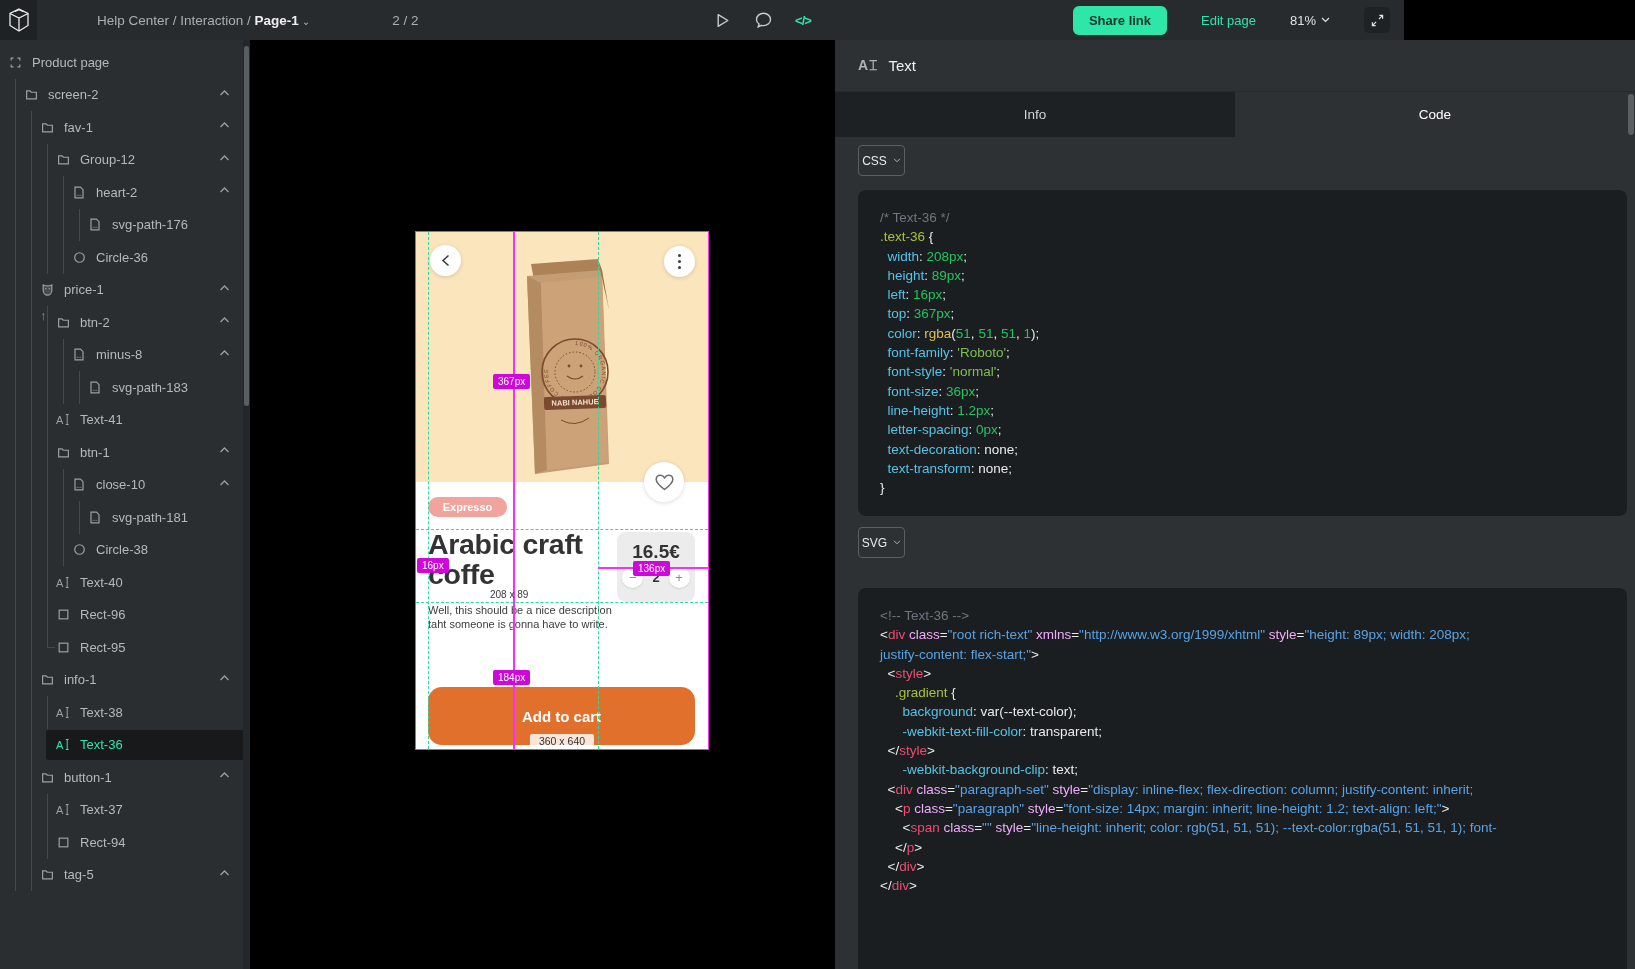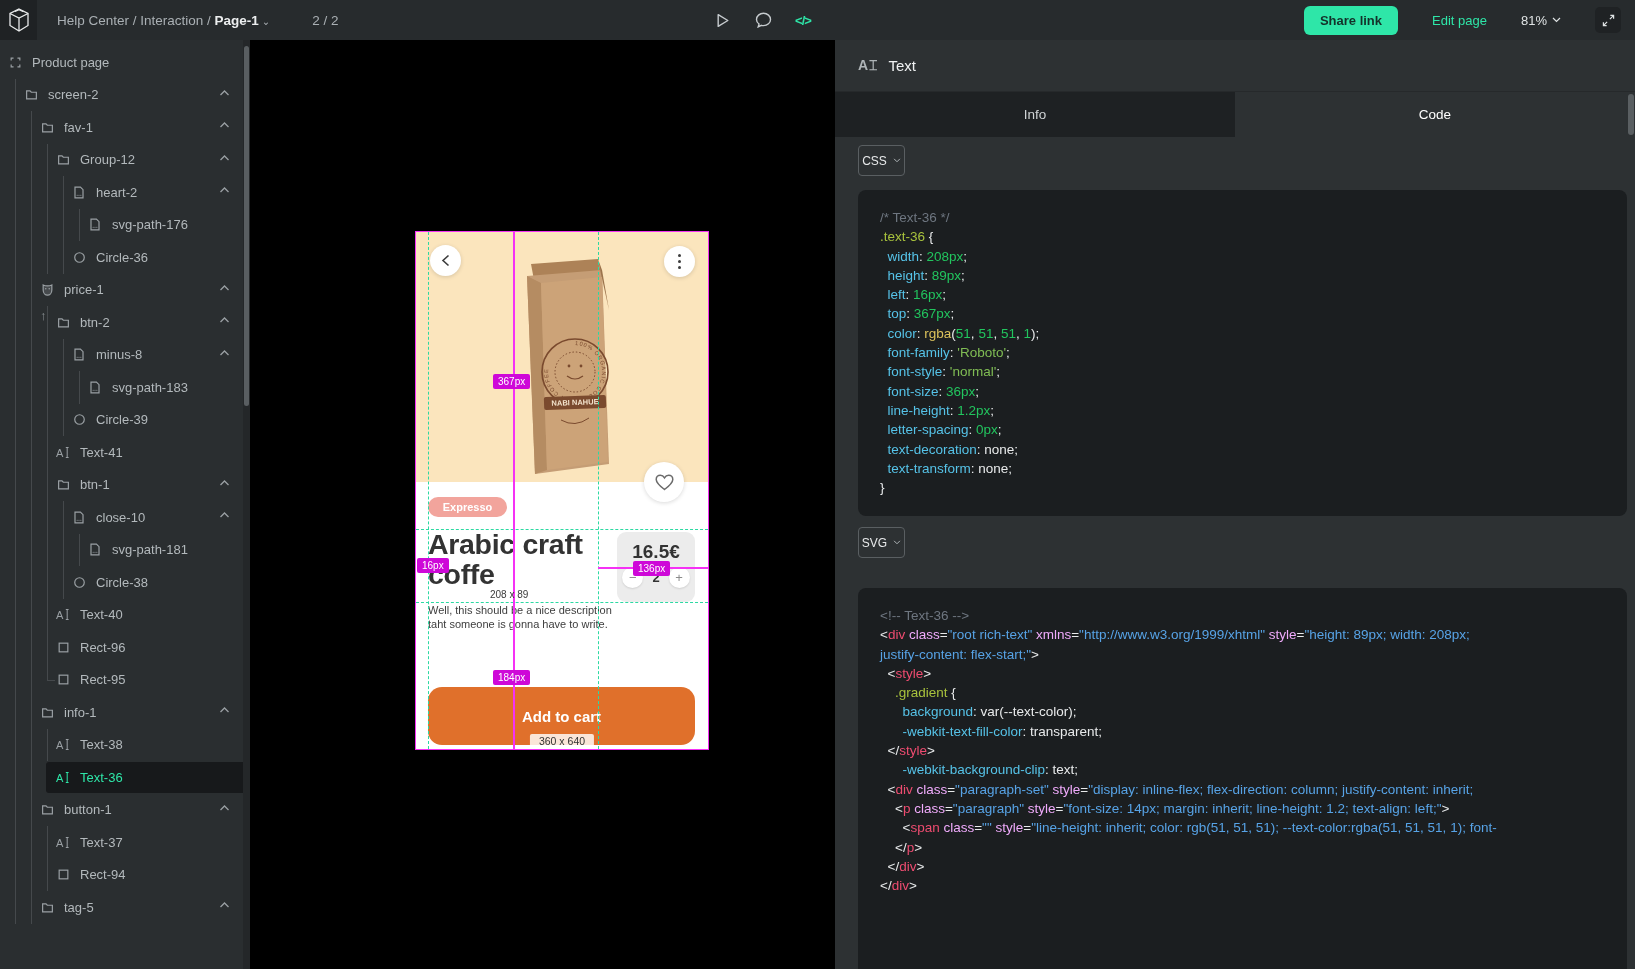--- a/index.html
+++ b/index.html
@@ -1,20 +1,20 @@
 <!DOCTYPE html>
 <html><head>
 <meta charset="utf-8">
 <style>
   * { margin:0; padding:0; box-sizing:border-box; }
   html,body { width:1635px; height:969px; overflow:hidden; background:#000; }
   #app { position:relative; width:1635px; height:969px; font-family:"Liberation Sans",sans-serif; color:#c4c9cc; }
 
   
-  .topbar { position:absolute; left:0; top:0; width:1635px; height:40px; background:#272b2d; display:flex; align-items:center; z-index:30; }
+  .topbar { position:absolute; left:0; top:0; width:1404px; height:40px; background:#272b2d; display:flex; align-items:center; z-index:30;gap:40px; }
   .logo-box { width:37px; height:40px; background:#1f2224; display:flex; align-items:center; justify-content:center; flex:0 0 auto; }
   .crumb { margin-left:20px; font-size:13.5px; color:#aab0b4; white-space:nowrap; }
   .crumb .cur { color:#eceeef; font-weight:600; }
   .crumb-chev { color:#aab0b4; margin-left:3px; font-size:10px; }
   .pagecount { margin-left:42px; font-size:13.5px; color:#aab0b4; }
   .tb-icons { position:absolute; left:714px; top:0; height:40px; display:flex; align-items:center; gap:22px; }
   .tb-icon { width:18px; height:18px; display:flex; align-items:center; justify-content:center; cursor:pointer; }
   .code-glyph { color:#2ee6a8; font-weight:700; font-size:13px; letter-spacing:-1px; }
   .tb-right { position:absolute; right:14px; top:0; height:40px; display:flex; align-items:center; gap:34px; }
   .share-btn { background:#2ee6a8; color:#14312a; font-size:13px; font-weight:600; border:none; border-radius:6px; padding:7px 16px; cursor:pointer; }
@@ -305,32 +305,20 @@
               <circle cx="5.5" cy="8.6" r=".5" fill="currentColor" stroke="none"></circle>
               <circle cx="7.2" cy="8.6" r=".5" fill="currentColor" stroke="none"></circle>
             </svg>
           </span>
           <span class="t-label" style="left: 112px;">svg-path-183</span>
         </div>
         <div class="tree-row">
           <span class="guide" style="left: 15px;"></span>
           <span class="guide" style="left: 31px;"></span>
           <span class="guide" style="left: 47px;"></span>
-          <span class="guide" style="left: 63px;"></span>
-          <span class="t-icon" style="left: 72px;">
-            <svg class="ic" width="13" height="13" viewBox="0 0 12 12" fill="none" stroke="currentColor" stroke-width="1.1">
-              <circle cx="6" cy="6" r="4.4"></circle>
-            </svg>
-          </span>
-          <span class="t-label" style="left: 96px;">Circle-39</span>
-        </div>
-        <div class="tree-row">
-          <span class="guide" style="left: 15px;"></span>
-          <span class="guide" style="left: 31px;"></span>
-          <span class="guide" style="left: 47px;"></span>
           <span class="t-icon" style="left: 56px;">
             <svg class="ic" width="14" height="13" viewBox="0 0 14 12" fill="none">
               <text x="0" y="10" font-size="11" fill="currentColor">A</text>
               <path d="M11.2 1v10M9.8 1h2.8M9.8 11h2.8" stroke="currentColor" stroke-width="1"></path>
             </svg>
           </span>
           <span class="t-label" style="left: 80px;">Text-41</span>
         </div>
         <div class="tree-row">
           <span class="guide" style="left: 15px;"></span>

